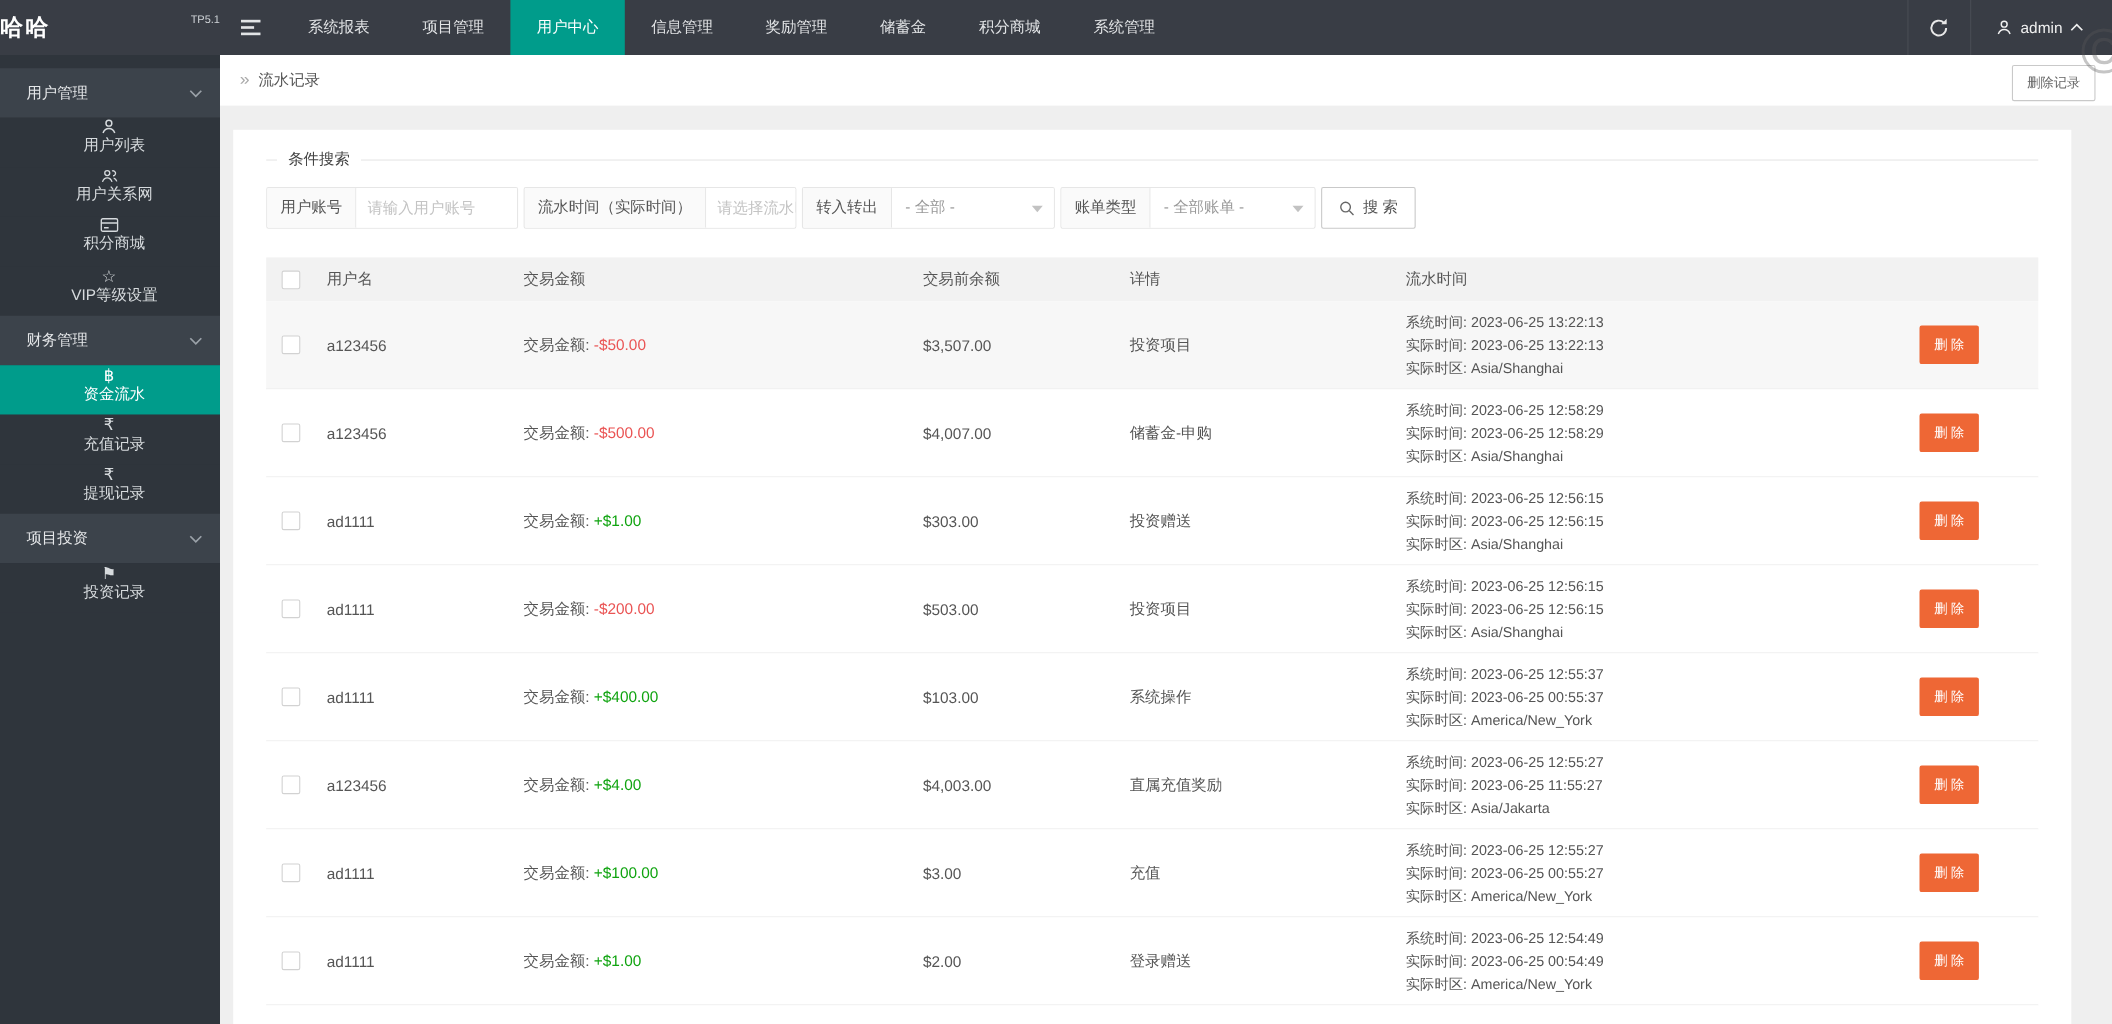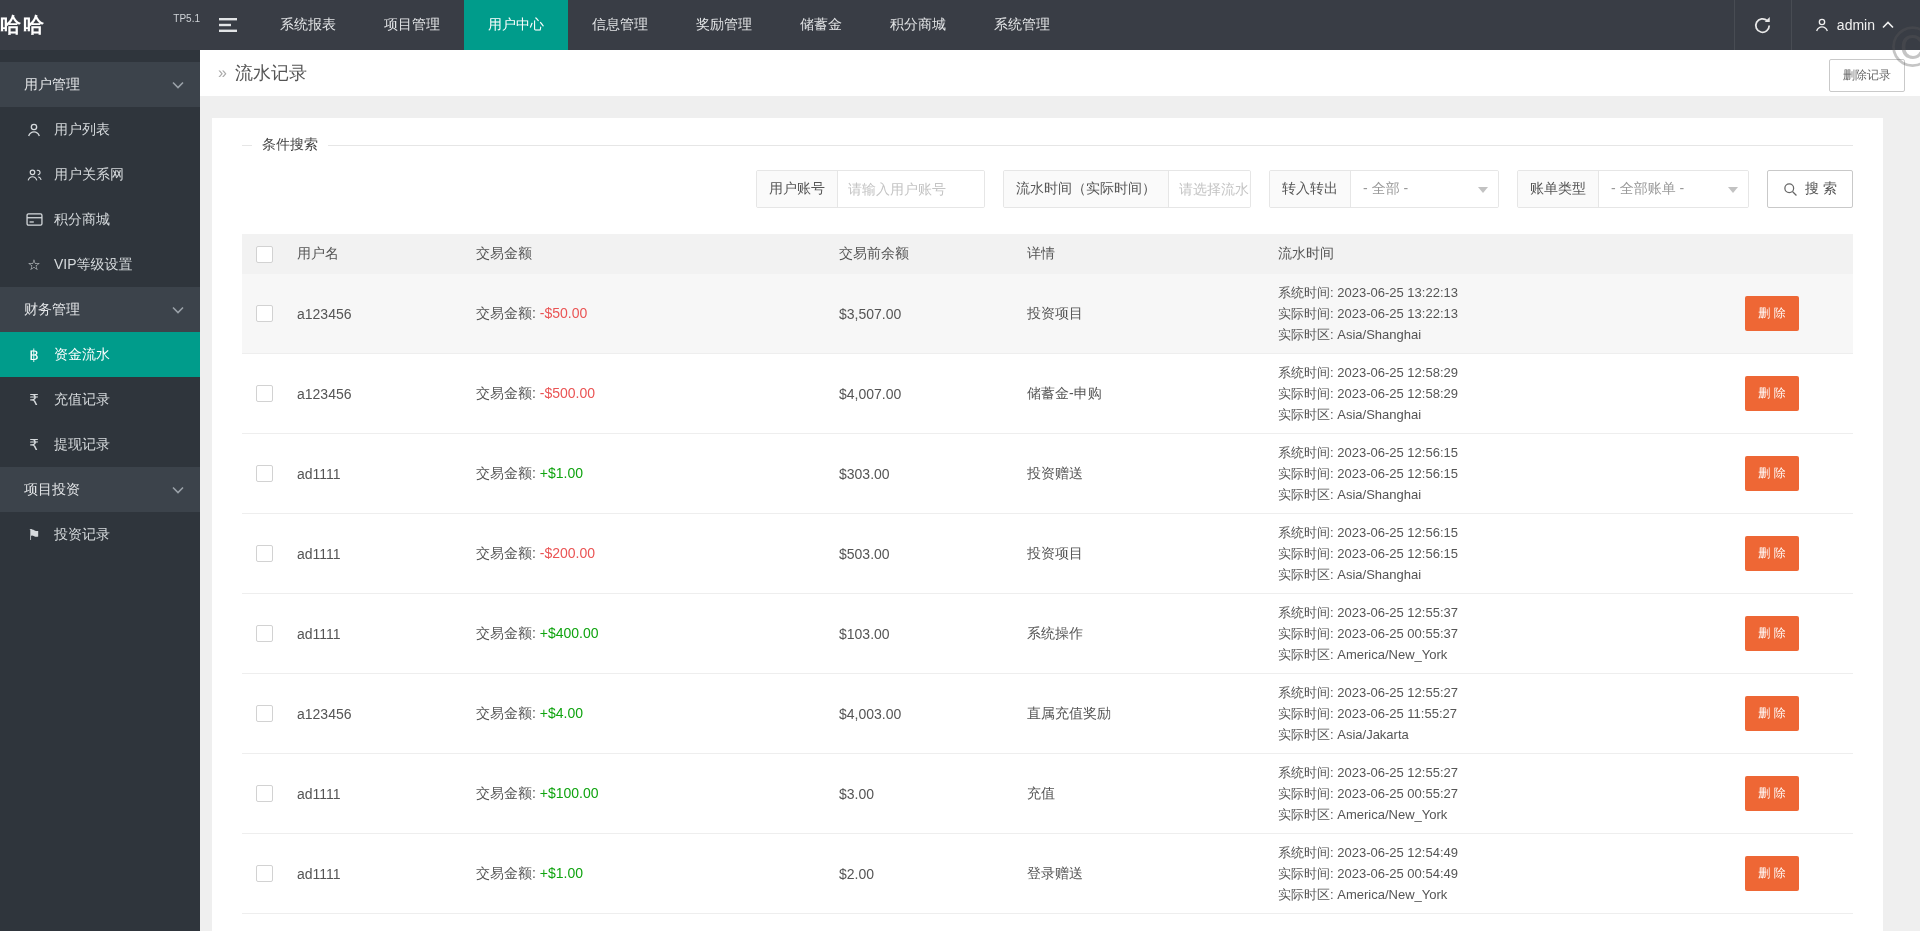--- a/index.html
+++ b/index.html
@@ -21,38 +21,38 @@
   .user-menu { display:flex; align-items:center; gap:7px; padding:0 26px 0 22px; cursor:pointer; color:#f0f0f0; }
   .watermark { position:absolute; top:18px; right:-14px; font-size:58px; line-height:1; color:rgba(90,90,90,.35); z-index:9; pointer-events:none; }
 
   
   .frame { display:flex; height:881px; }
 
   
   .sidebar { width:200px; background:#2f353c; padding-top:12px; flex:none; }
   .side-group-header { height:45px; display:flex; align-items:center; padding:0 16px 0 24px; background:#3c434b; color:#e4e6e8; cursor:pointer; }
   .side-group-header .chev { margin-left:auto; color:#9aa1a8; display:flex; }
-  .side-item { height:45px; display:flex; align-items:center; padding:0 16px 0 24px; color:#d6dadd; cursor:pointer; background:#2f353c; }
+  .side-item { height:45px; display:flex; align-items:center; padding:0 16px 0 24px; color:#d6dadd; cursor:pointer; background:#2f353c;flex-direction:column; }
   .side-item.active { background:#009c8b; color:#fff; }
   .side-icon { width:20px; margin-right:10px; display:flex; align-items:center; justify-content:center; font-size:15px; }
 
   
   .main { flex:1; display:flex; flex-direction:column; overflow:hidden; }
   .breadcrumb-bar { position:relative; height:46px; background:#fff; display:flex; align-items:center; padding:0 18px; flex:none; }
   .crumb-icon { color:#aaa; font-size:16px; margin-right:8px; }
-  .crumb-title { color:#555; font-size:18px; }
+  .crumb-title { color:#555; font-size:14px; }
   .btn-plain { position:absolute; right:15px; top:9px; background:#fff; border:1px solid #c9c9c9; border-radius:2px; color:#666; font-size:12px; padding:7px 13px; cursor:pointer; font-family:inherit; }
 
   .content { flex:1; padding:22px 37px 0 12px; background:#efefef; overflow:hidden; }
   .card { background:#fff; min-height:900px; padding:18px 30px 30px 30px; }
 
   
   fieldset.search-set { border:none; border-top:1px solid #e6e6e6; }
   fieldset.search-set legend { font-size:14px; color:#444; padding:0 10px; margin-left:10px; }
-  .form-row { display:flex; align-items:center; gap:18px; margin:16px 0 26px 0;justify-content:flex-end; }
+  .form-row { display:flex; align-items:center; gap:5px; margin:16px 0 26px 0; }
   .field-group { display:flex; height:38px; border:1px solid #e6e6e6; border-radius:2px; overflow:hidden; background:#fff; }
   .field-label { background:#fafafa; border-right:1px solid #e6e6e6; display:flex; align-items:center; padding:0 12px; color:#555; font-size:14px; white-space:nowrap; }
   .field-input { border:none; outline:none; padding:0 10px; font-size:14px; color:#555; font-family:inherit; }
   .field-input::placeholder { color:#c4c4c4; }
   .fake-select { position:relative; display:flex; align-items:center; padding:0 30px 0 12px; color:#999; font-size:14px; cursor:pointer; background:#fff; }
   .fake-select:after { content:""; position:absolute; right:10px; top:16px; border:5px solid transparent; border-top:6px solid #c2c2c2; }
   .search-btn { display:flex; align-items:center; gap:7px; height:38px; padding:0 15px; background:#fff; border:1px solid #c9c9c9; border-radius:2px; color:#555; font-size:14px; cursor:pointer; font-family:inherit; }
 
   
   .t-head, .t-row { display:grid; grid-template-columns:55px 179px 363px 188px 251px 423px 1fr; align-items:center; }

